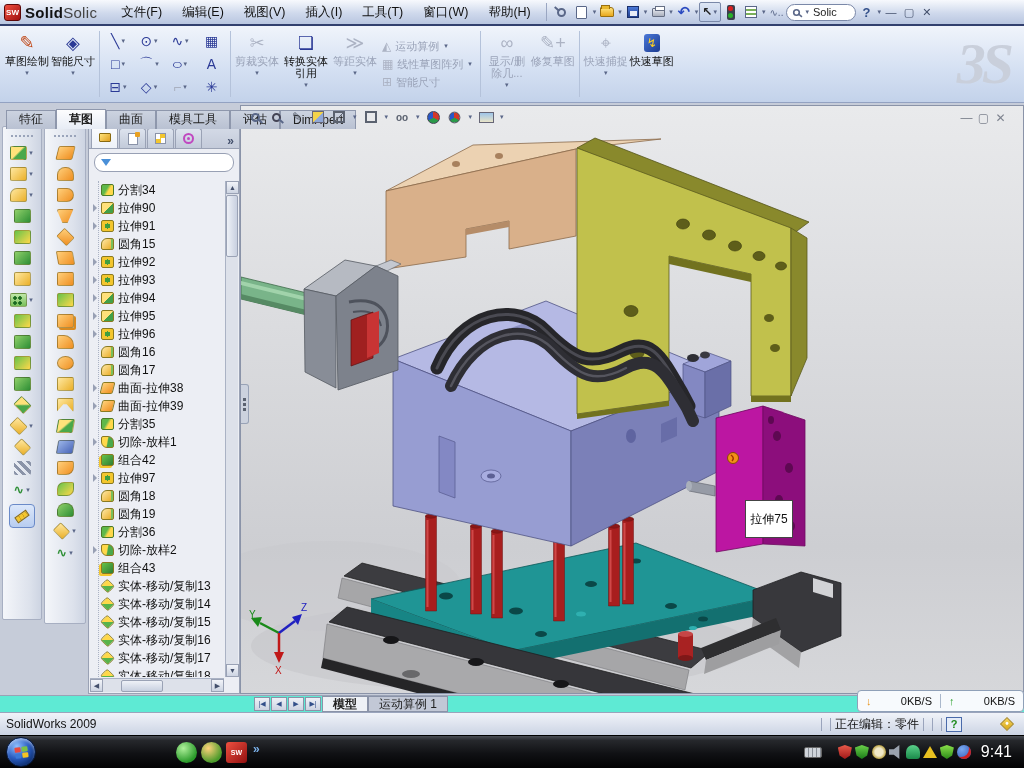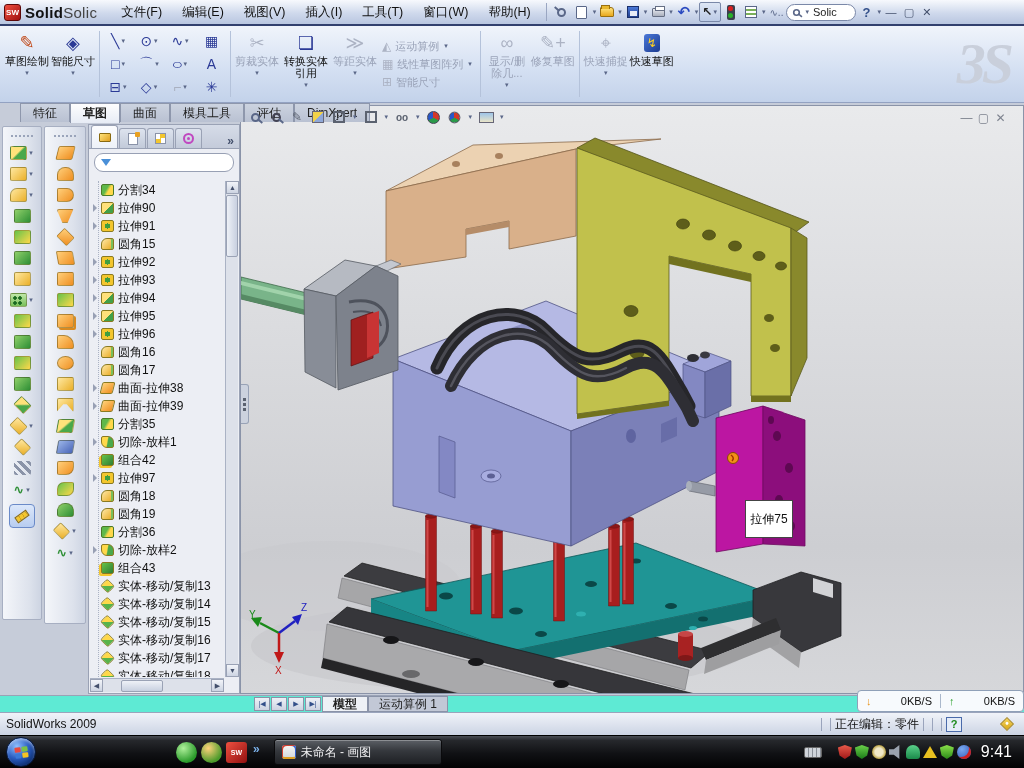--- a/index.html
+++ b/index.html
@@ -317,21 +317,21 @@
   </div>
   <div class="cmbtn">
     <span class="cmico">
         <span style="width:16px;height:18px;background:linear-gradient(135deg,#4a78d8,#1a3a90);border-radius:3px;display:flex;align-items:center;justify-content:center;color:#ffd020;font-size:12px">↯</span>
       </span>
     <span>快速草图</span>
   </div>
 </div>
 <div id="watermark">3S</div>
 
-<div class="abs" style="left:20px;top:103px;height:32px;display:flex;align-items:flex-start;z-index:6">
+<div class="abs" style="left:6px;top:103px;height:32px;display:flex;align-items:center;z-index:6">
   <span class="rtab">特征</span>
   <span class="rtab active">草图</span>
   <span class="rtab">曲面</span>
   <span class="rtab">模具工具</span>
   <span class="rtab">评估</span>
   <span class="rtab">DimXpert</span>
 </div>
 
 <div class="abs lcol" style="left:2px;top:126px;width:40px;height:494px">
   <span class="ltwrap">
@@ -858,24 +858,20 @@
         <i style="background:#3b78d6"></i>
         <i style="background:#f5c323"></i>
     </span>
   </div>
   <div style="width:140px"></div>
   <span class="ql" style="background:radial-gradient(circle at 35% 30%,#aef09a,#2a9a2a 70%);border-radius:50%"></span>
   <span class="ql" style="background:radial-gradient(circle at 35% 30%,#ffd27a,#4a9a2a 70%);border-radius:50%;margin-left:4px"></span>
   <span class="ql" style="background:linear-gradient(135deg,#f05040,#901010);margin-left:4px">SW</span>
   <span style="color:#7ab0e8;font-weight:bold;margin:0 8px 6px 6px">»</span>
   <div style="width:6px"></div>
-  <div class="taskbtn" style="width:168px">
-    <span class="tico" style="background:linear-gradient(#f8f8f4,#cfd4da);box-shadow:inset 2px 2px 0 -1px #d04030, inset -2px 2px 0 -1px #3060d0, inset 0 -3px 0 -1px #e0a020"></span>
-    <span>未命名 - 画图</span>
-  </div>
   <span style="margin-left:auto"></span>
   <span style="width:18px;height:11px;background:repeating-linear-gradient(90deg,#cfd4da 0 3px,#8a9098 3px 4px);border:1px solid #666;border-radius:2px;margin-right:16px"></span>
   <span class="tico shield" style="background:linear-gradient(#e85a4a,#a01818);margin-right:3px"></span>
   <span class="tico shield" style="background:linear-gradient(#6ad04a,#1a7a18);margin-right:3px"></span>
   <span class="tico" style="background:radial-gradient(circle,#f0e8c8 40%,#b8a040 70%);border-radius:50%;margin-right:3px"></span>
   <span class="tico" style="background:#9aa2ae;clip-path:polygon(0 30%,35% 30%,75% 0,75% 100%,35% 70%,0 70%);margin-right:3px"></span>
   <span class="tico" style="background:linear-gradient(#5ad08a,#1a8a4a);border-radius:50% 50% 3px 3px;margin-right:3px"></span>
   <span style="width:0;height:0;border-left:7px solid transparent;border-right:7px solid transparent;border-bottom:12px solid #e8c020;margin-right:3px"></span>
   <span class="tico shield" style="background:linear-gradient(#8ae04a,#2a8a18);margin-right:3px"></span>
   <span class="tico" style="background:radial-gradient(circle at 35% 30%,#7aa8f0,#2a50b0);border-radius:50%;position:relative;margin-right:10px;box-shadow:inset -3px -3px 0 -1px #d02020"></span>

